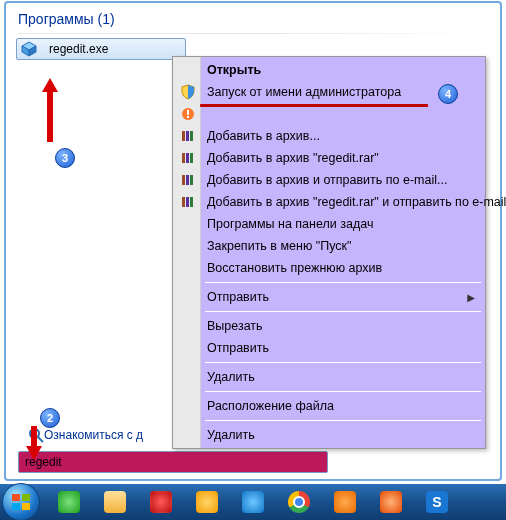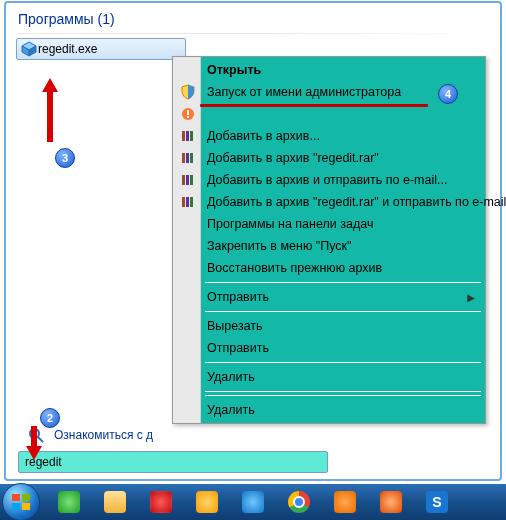--- a/index.html
+++ b/index.html
@@ -4,53 +4,53 @@
 <style>
   * { box-sizing: border-box; margin: 0; padding: 0; font-family: "Segoe UI", Tahoma, sans-serif; }
   body { width: 506px; height: 520px; background: #fff; position: relative; overflow: hidden; }
 
   .frame { position: absolute; left: 4px; top: 1px; width: 498px; height: 480px; border: 2px solid #6fa9df; border-radius: 4px; background: #fff; }
 
   .section-header { font-size: 14px; color: #003399; padding: 8px 0 6px 12px; }
 
   .divider { height: 1px; background: linear-gradient(to right, #e6e6e6, #e6e6e6 50%, #fff); margin: 0 12px 4px; }
 
-  .result-row { display: flex; align-items: center; gap: 1px; margin: 2px 10px 0; padding: 2px 4px; border: 1px solid #7da2ce; border-radius: 2px;
+  .result-row { display: flex; align-items: center; gap: 12px; margin: 2px 10px 0; padding: 2px 4px; border: 1px solid #7da2ce; border-radius: 2px;
     background: linear-gradient(#eaf3fd, #cfe3f8); font-size: 12px; color: #000; width: 170px; }
   .result-icon { width: 16px; height: 16px; display: inline-flex; }
   .result-label { flex: 0 0 auto; }
 
   .arrow-up { position: absolute; left: 40px; top: 78px; }
   .arrow-up svg { display: block; }
 
   .badge { position: absolute; width: 20px; height: 20px; border-radius: 50%; background: radial-gradient(circle at 35% 30%, #7fb4ff, #1b5fd4); color: #fff;
     font-size: 11px; font-weight: bold; display: flex; align-items: center; justify-content: center; border: 1px solid #0b3e99; }
   .badge.n3 { left: 55px; top: 148px; }
   .badge.n4 { left: 438px; top: 84px; }
   .badge.n2 { left: 40px; top: 408px; }
   .badge.n1 { left: 103px; top: 486px; }
 
-  .context-menu { position: absolute; left: 172px; top: 56px; width: 314px; background: #14b8a6; border: 1px solid #979797; box-shadow: 2px 2px 4px rgba(0,0,0,.25);
+  .context-menu { position: absolute; left: 172px; top: 56px; width: 314px; background: #c4b5fd; border: 1px solid #979797; box-shadow: 2px 2px 4px rgba(0,0,0,.25);
     font-size: 12.5px; padding: 2px; }
   .menu-gutter { position: absolute; left: 0; top: 0; bottom: 0; width: 28px; background: #e9e9e9; border-right: 1px solid #fff; }
   .menu-gutter::after { content: ""; position: absolute; right: -1px; top: 0; bottom: 0; width: 1px; background: #d0d0d0; }
   .menu-items { position: relative; }
   .menu-item { display: flex; align-items: center; height: 22px; padding-left: 32px; padding-right: 8px; color: #000; white-space: nowrap; }
   .menu-item .mi-icon { position: absolute; left: 5px; width: 16px; height: 16px; display: inline-flex; }
   .menu-item .submenu-arrow { margin-left: auto; color: #333; font-size: 10px; }
   .menu-item.bold { font-weight: 600; }
   .menu-sep { height: 1px; margin: 3px 2px 3px 30px; background: #d0d0d0; border-bottom: 1px solid #fff; }
 
   .underline-red { position: absolute; left: 200px; top: 104px; width: 228px; height: 3px; background: #c00000; border-radius: 1px; }
 
-  .see-results { position: absolute; left: 22px; top: 424px; display: flex; align-items: center; gap: 10px; font-size: 12px; color: #003399; }
+  .see-results { position: absolute; left: 22px; top: 424px; display: flex; align-items: center; gap: 0; font-size: 12px; color: #003399; }
   .see-results .mag { width: 16px; height: 16px; }
 
   .search-row { position: absolute; left: 12px; top: 448px; width: 310px; }
-  .search-input { width: 100%; height: 22px; border: 1px solid #7a9ac0; border-radius: 2px; padding: 2px 6px; font-size: 12px; background: #5eead4; }
+  .search-input { width: 100%; height: 22px; border: 1px solid #7a9ac0; border-radius: 2px; padding: 2px 6px; font-size: 12px; background: #be185d; }
 
   .arrow-down { position: absolute; left: 25px; top: 426px; }
 
   
   .taskbar { position: absolute; left: 0; bottom: 0; width: 506px; height: 36px;
     background: linear-gradient(#2b6fb6, #184f8a 50%, #0f3d72); display: flex; align-items: center; padding-left: 2px; gap: 4px; }
   .tb-btn { width: 42px; height: 30px; border-radius: 3px; display: flex; align-items: center; justify-content: center; }
   .start-orb { width: 38px; height: 38px; border-radius: 50%; background: radial-gradient(circle at 35% 30%, #9fe3ff, #1a73c9 60%, #0b3e7a);
     border: 1px solid #0b3e7a; display: flex; align-items: center; justify-content: center; margin-right: 4px; }
   .start-flag { width: 20px; height: 20px; }
@@ -186,20 +186,23 @@
         <span>Вырезать</span>
       </div>
     <div class="menu-item">
         <span>Отправить</span>
       </div>
     <div class="menu-sep"></div>
     <div class="menu-item">
         <span>Удалить</span>
       </div>
     <div class="menu-sep"></div>
+    <div class="menu-item">
+        <span>Расположение файла</span>
+      </div>
     <div class="menu-sep"></div>
     <div class="menu-item">
         <span>Удалить</span>
       </div>
   </div>
 </div>
 
 <div class="underline-red"></div>
 
 <div class="arrow-up">

